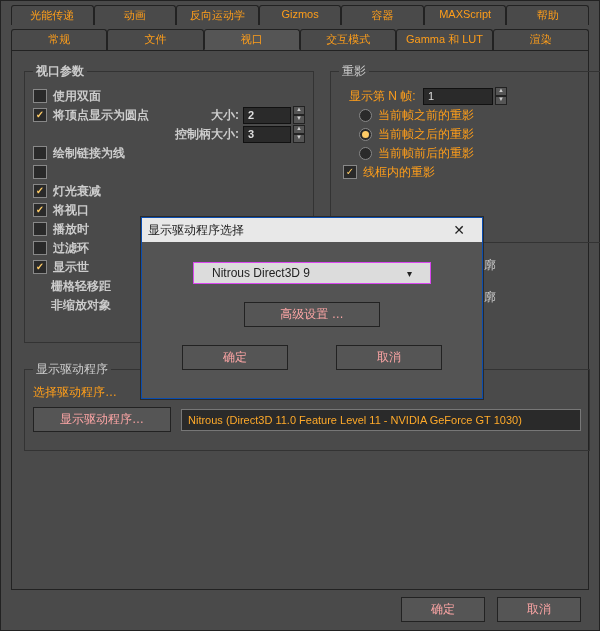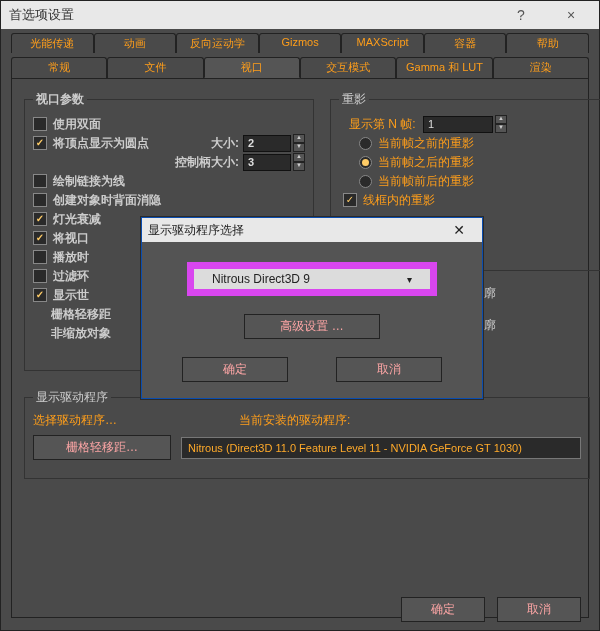--- a/index.html
+++ b/index.html
@@ -142,55 +142,48 @@
     background:#e8e8e8;color:#222;height:24px;
     display:flex;align-items:center;justify-content:space-between;
     padding:0 6px;font-size:12px;
   }
   .modal .close{
     width:34px;height:20px; display:flex;align-items:center;justify-content:center;
     font-size:14px;color:#222;
   }
   .modal .mbody{padding:20px 30px 10px 30px;}
   .combo{
-    width:200px;height:20px;background:#dcdcdc;border:7px solid #d946ef;color:#222;
+    width:200px;height:20px;background:#dcdcdc;border:1px solid #d946ef;color:#222;
     display:flex;align-items:center;justify-content:space-between;padding:0 18px;font-size:12px;
     margin:0 auto 18px auto;
   }
   .combo .caret{font-size:10px;}
   .modal .center{text-align:center;}
   .modal .btn{width:80px;}
   .modal .btnrow{display:flex;justify-content:center;gap:48px;margin-top:18px;}
 
   .label-right-col { margin-left:20px;}
   .shadow-field-row{display:flex;align-items:center;height:18px;margin:1px 0 1px 10px;}
   .shadow-field-row .lbl{width:74px;color:#ff9e1a;}
 
   .truncated{white-space:nowrap;overflow:hidden;}
 </style>
 </head>
 <body>
 
 <div class="window">
 
-  <div class="titlebar">
-    <span class="title">首选项设置</span>
-    <div class="buttons">
-      <span>?</span>
-      <span>×</span>
-    </div>
-  </div>
 
   <div class="tabbar row tabrow1">
     <div class="tab">光能传递</div>
     <div class="tab">动画</div>
     <div class="tab">反向运动学</div>
     <div class="tab">Gizmos</div>
+    <div class="tab">容器</div>
     <div class="tab">MAXScript</div>
-    <div class="tab">容器</div>
     <div class="tab">帮助</div>
   </div>
 
   <div class="tabbar row tabrow2">
     <div class="tab row2">常规</div>
     <div class="tab row2">文件</div>
     <div class="tab row2 active">视口</div>
     <div class="tab row2">交互模式</div>
     <div class="tab row2">Gamma 和 LUT</div>
     <div class="tab row2">渲染</div>
@@ -225,21 +218,20 @@
             <span>▼</span>
           </span>
       </div>
 
       <div class="chk-row">
           <span class="chkbox"></span>
           <span>绘制链接为线</span>
         </div>
       <div class="chk-row">
           <span class="chkbox"></span>
-          <span>创建对象时背面消隐</span>
         </div>
       <div class="chk-row">
           <span class="chkbox checked"></span>
           <span>灯光衰减</span>
         </div>
       <div class="chk-row truncated">
           <span class="chkbox checked"></span>
           <span>将视口</span>
         </div>
       <div class="chk-row truncated">
@@ -292,21 +284,21 @@
     <div style="position:absolute;left:460px;top:206px;color:#ccc;">轮廓</div>
     <div style="position:absolute;left:460px;top:238px;color:#ccc;">轮廓</div>
 
     <fieldset class="group group-driver">
       <legend>显示驱动程序</legend>
       <div class="driver-row" style="margin-bottom:6px;">
         <span class="driver-label">选择驱动程序…</span>
         <span class="driver-label" style="width:auto;margin-left:46px;">当前安装的驱动程序:</span>
       </div>
       <div class="driver-row">
-        <span class="btn" style="width:112px;">栅格轻移距…</span>
+        <span class="btn" style="width:112px;">显示驱动程序…</span>
         <span class="textfield">Nitrous (Direct3D 11.0 Feature Level 11 - NVIDIA GeForce GT 1030)</span>
       </div>
     </fieldset>
 
   </div>
 
   <div class="footer-btns">
     <span class="btn">确定</span>
     <span class="btn">取消</span>
   </div>

